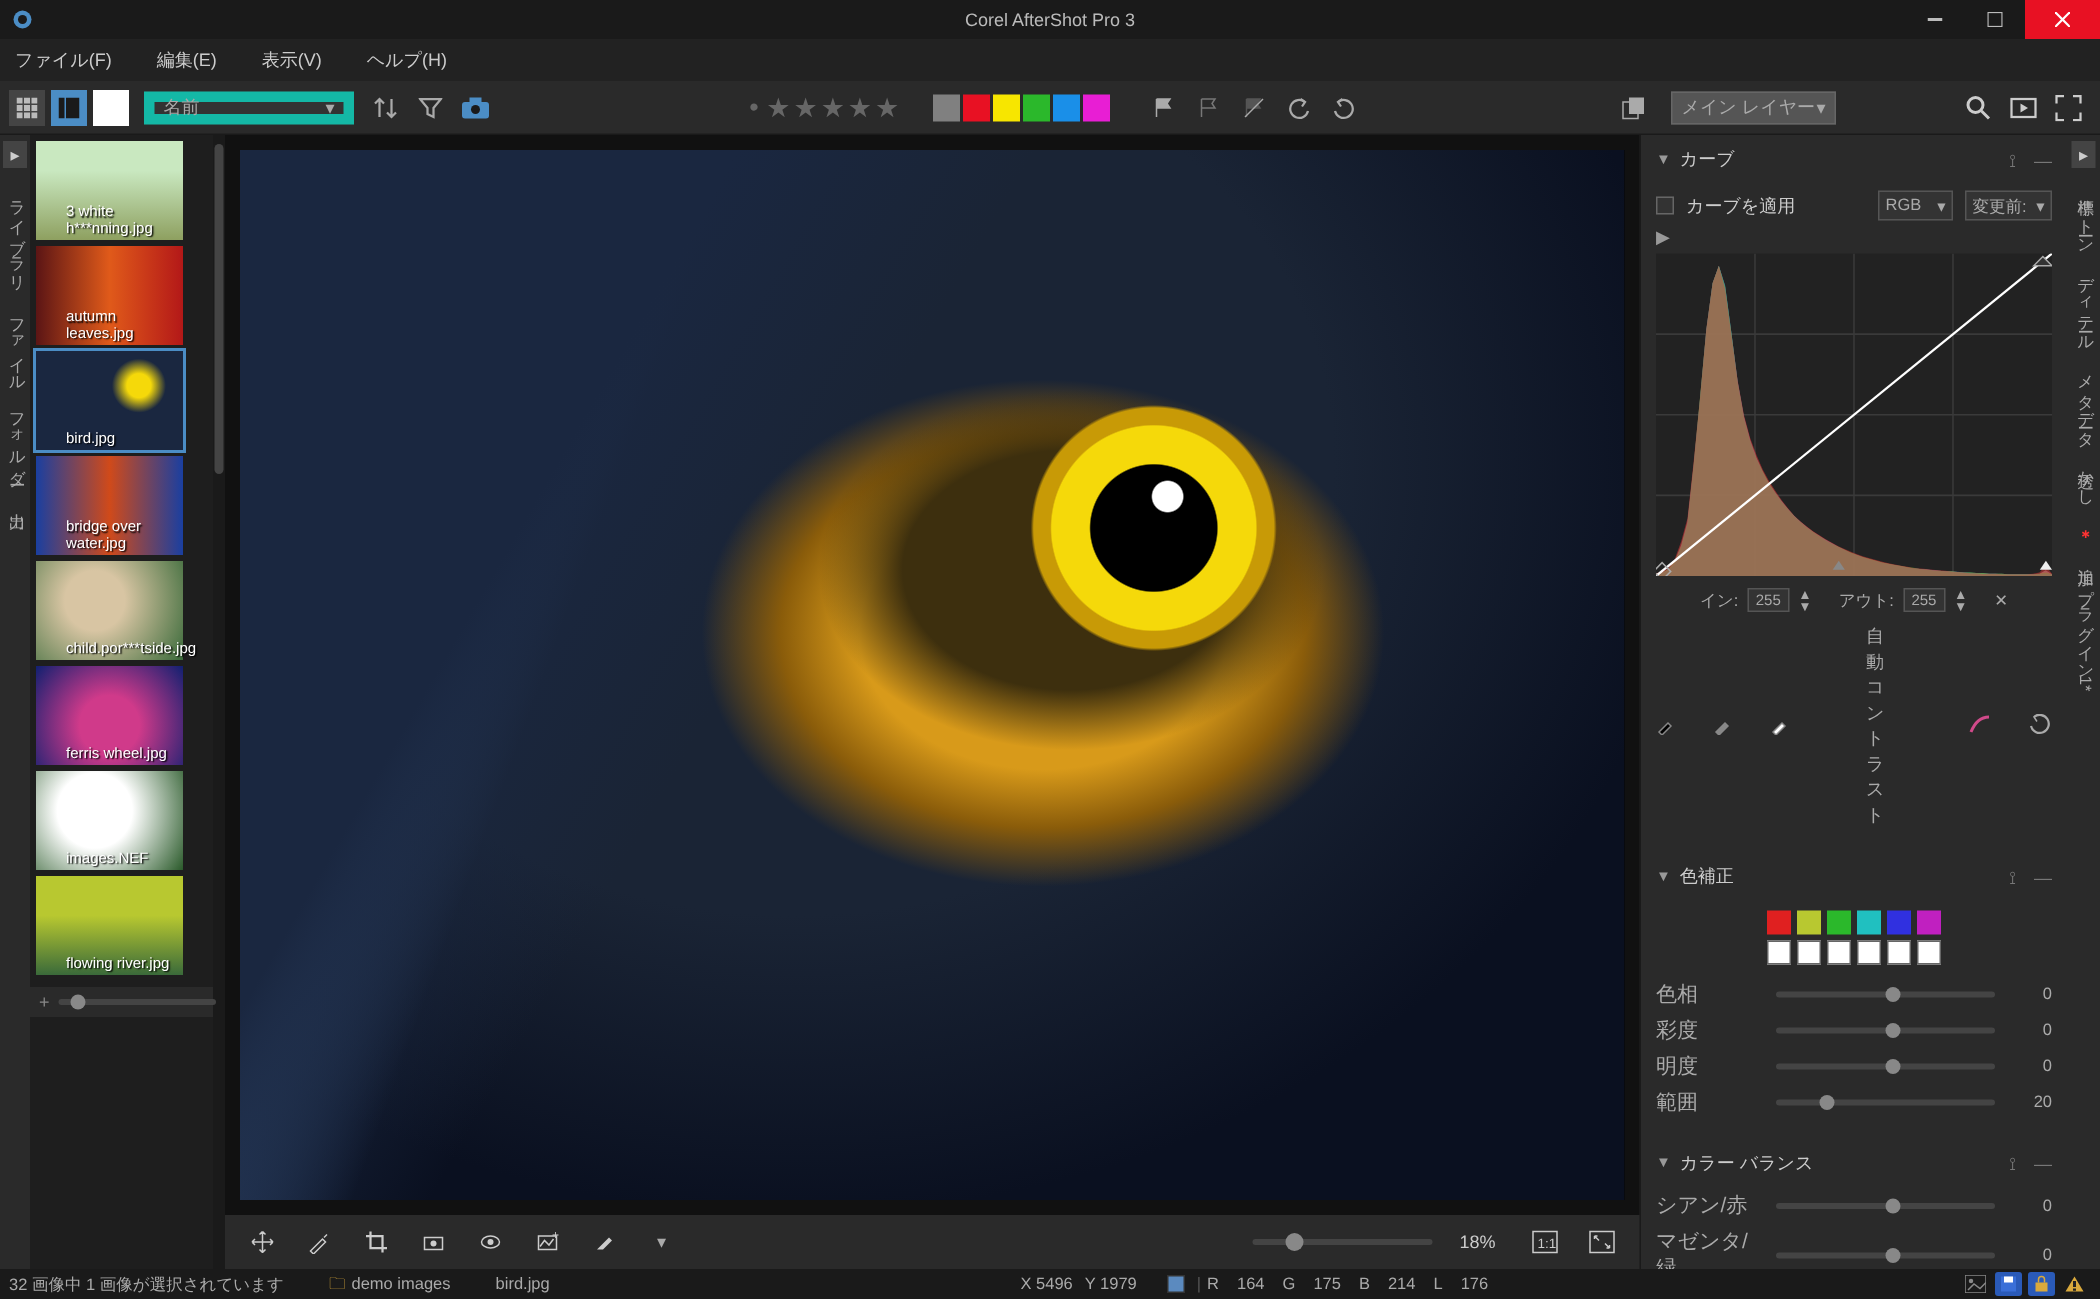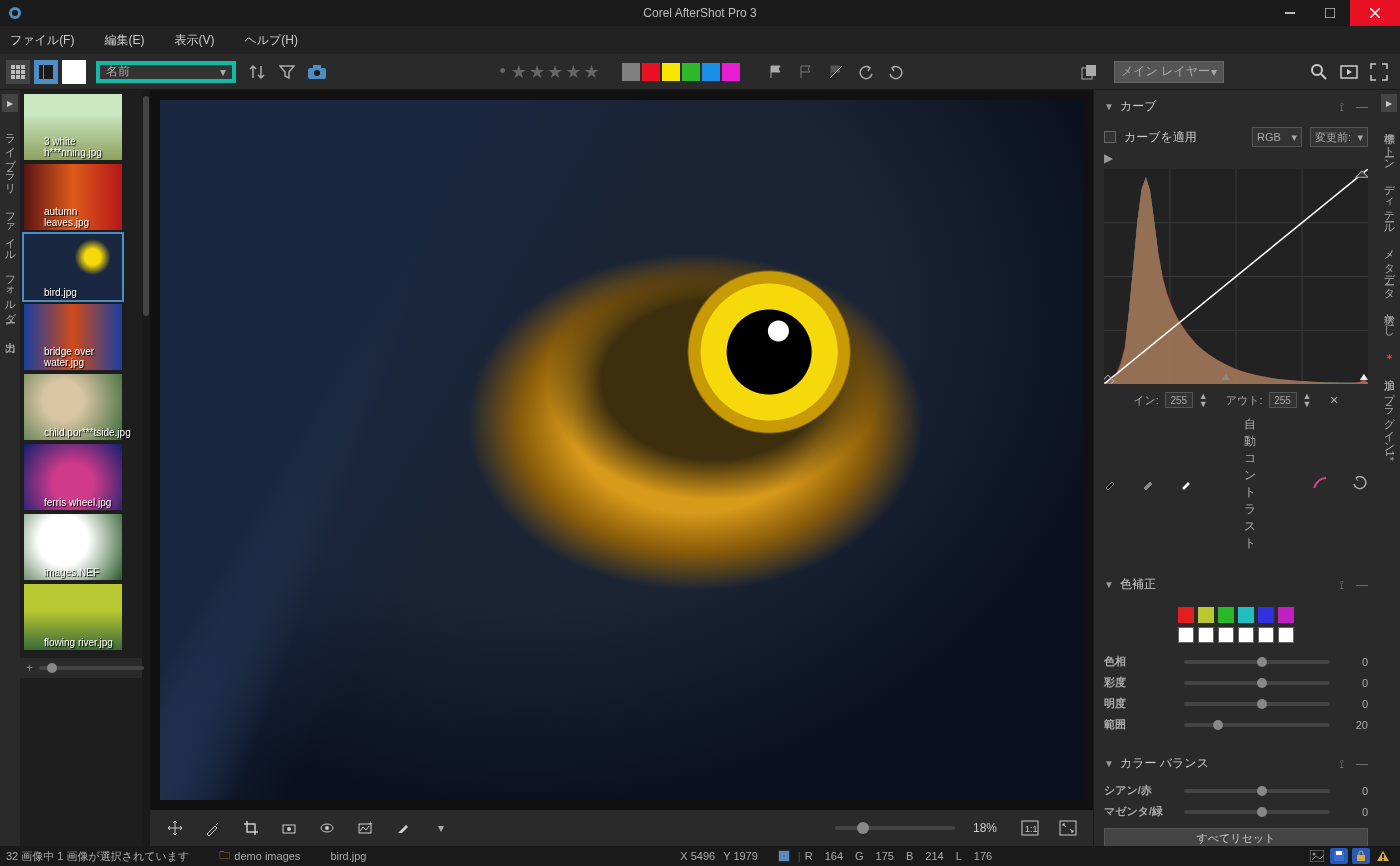--- a/index.html
+++ b/index.html
@@ -9,21 +9,21 @@
 .titlebar-controls { position: absolute; right: 0; display: flex; }
 .tb-btn { width: 40px; height: 26px; display: flex; align-items: center; justify-content: center; color: #bbb; }
 .tb-close { background: #e81123; width: 50px; color: #fff; }
 .tb-logo { width: 30px; height:26px; display:flex; align-items:center; justify-content:center; }
 .menubar { height: 28px; background: #222; display: flex; align-items: center; padding: 0 10px; gap: 30px; }
 .menu-item { color: #ccc; }
 .toolbar { height: 36px; background: #2a2a2a; display: flex; align-items: center; padding: 0 6px; border-bottom: 1px solid #1a1a1a; }
 .view-toggle { width: 24px; height: 24px; background: #4b8dc5; margin-right: 4px; display: flex; align-items: center; justify-content: center; }
 .view-toggle.dark { background: #444; }
 .view-toggle.white { background: #fff; }
-.sort-select { width: 140px; height: 22px; background: #333; border: 4px solid #14b8a6; color: #aaa; padding: 0 6px; margin: 0 6px; display: flex; align-items: center; justify-content: space-between; }
+.sort-select { width: 140px; height: 22px; background: #333; border: 7px solid #14b8a6; color: #aaa; padding: 0 6px; margin: 0 6px; display: flex; align-items: center; justify-content: space-between; }
 .tool-icon { width: 26px; height: 26px; display: flex; align-items: center; justify-content: center; color: #aaa; margin: 0 2px; }
 .spacer { flex: 1; }
 .star { color: #666; font-size: 18px; margin: 0 1px; }
 .dot { color: #666; font-size: 18px; margin: 0 4px; }
 .color-sw { width: 18px; height: 18px; margin: 0 1px; }
 .layer-select { width: 110px; height: 22px; background: #555; border: 1px solid #666; color: #aaa; padding: 0 6px; display: flex; align-items: center; justify-content: space-between; margin-left: 10px; }
 
 .main { display: flex; height: 756px; }
 .left-tabs { width: 20px; background: #2a2a2a; display: flex; flex-direction: column; align-items: center; padding-top: 4px; }
 .left-tabs-toggle { width: 16px; height: 18px; background: #444; display:flex; align-items:center; justify-content:center; margin-bottom: 6px; }
@@ -57,21 +57,21 @@
 .small-select { height: 20px; background: #333; border: 1px solid #555; color: #aaa; padding: 0 4px; display: flex; align-items: center; justify-content: space-between; font-size: 11px; }
 .histogram { height: 215px; background: #222; margin: 4px 10px; position: relative; }
 .cv-controls { display: flex; align-items: center; padding: 4px 10px; gap: 6px; justify-content: center; color: #aaa; font-size: 11px; }
 .io-box { width: 28px; height: 16px; background: #333; border: 1px solid #555; text-align: center; font-size: 10px; display: inline-flex; align-items: center; justify-content: center; }
 .secondary-row { display:flex; align-items:center; padding: 4px 10px; gap: 24px; color:#aaa; }
 .swatches-row { display:flex; justify-content:center; gap:4px; padding: 6px 10px 2px; }
 .swatches-row2 { display:flex; justify-content:center; gap:4px; padding: 2px 10px 8px; }
 .sw { width:16px; height:16px; }
 .sw.white { background:#fff; border:1px solid #666; }
 .slider-row { display:flex; align-items:center; padding: 3px 10px; gap: 8px; color:#aaa; }
-.slider-label { width: 72px; font-size: 11px; font-weight: bold; }
+.slider-label { width: 72px; font-size: 14px; }
 .slider-track { flex: 1; height: 4px; background: #444; position: relative; border-radius: 2px; }
 .slider-handle { width: 10px; height: 10px; background: #888; border-radius: 50%; position: absolute; top: -3px; left: 50%; }
 .slider-val { width: 30px; text-align: right; font-size: 11px; }
 .reset-row { padding: 6px 10px; }
 .reset-btn { width: 100%; height: 20px; background: #444; border: 1px solid #555; color: #ccc; text-align: center; line-height: 18px; font-size: 11px; }
 .divider { height:1px; background:#1a1a1a; margin: 6px 0; }
 
 .statusbar { height: 20px; background: #1a1a1a; display: flex; align-items: center; padding: 0 6px; color: #aaa; font-size: 11px; }
 .status-sep { margin: 0 4px; color: #555; }
 .status-folder { display: flex; align-items: center; gap: 4px; }

